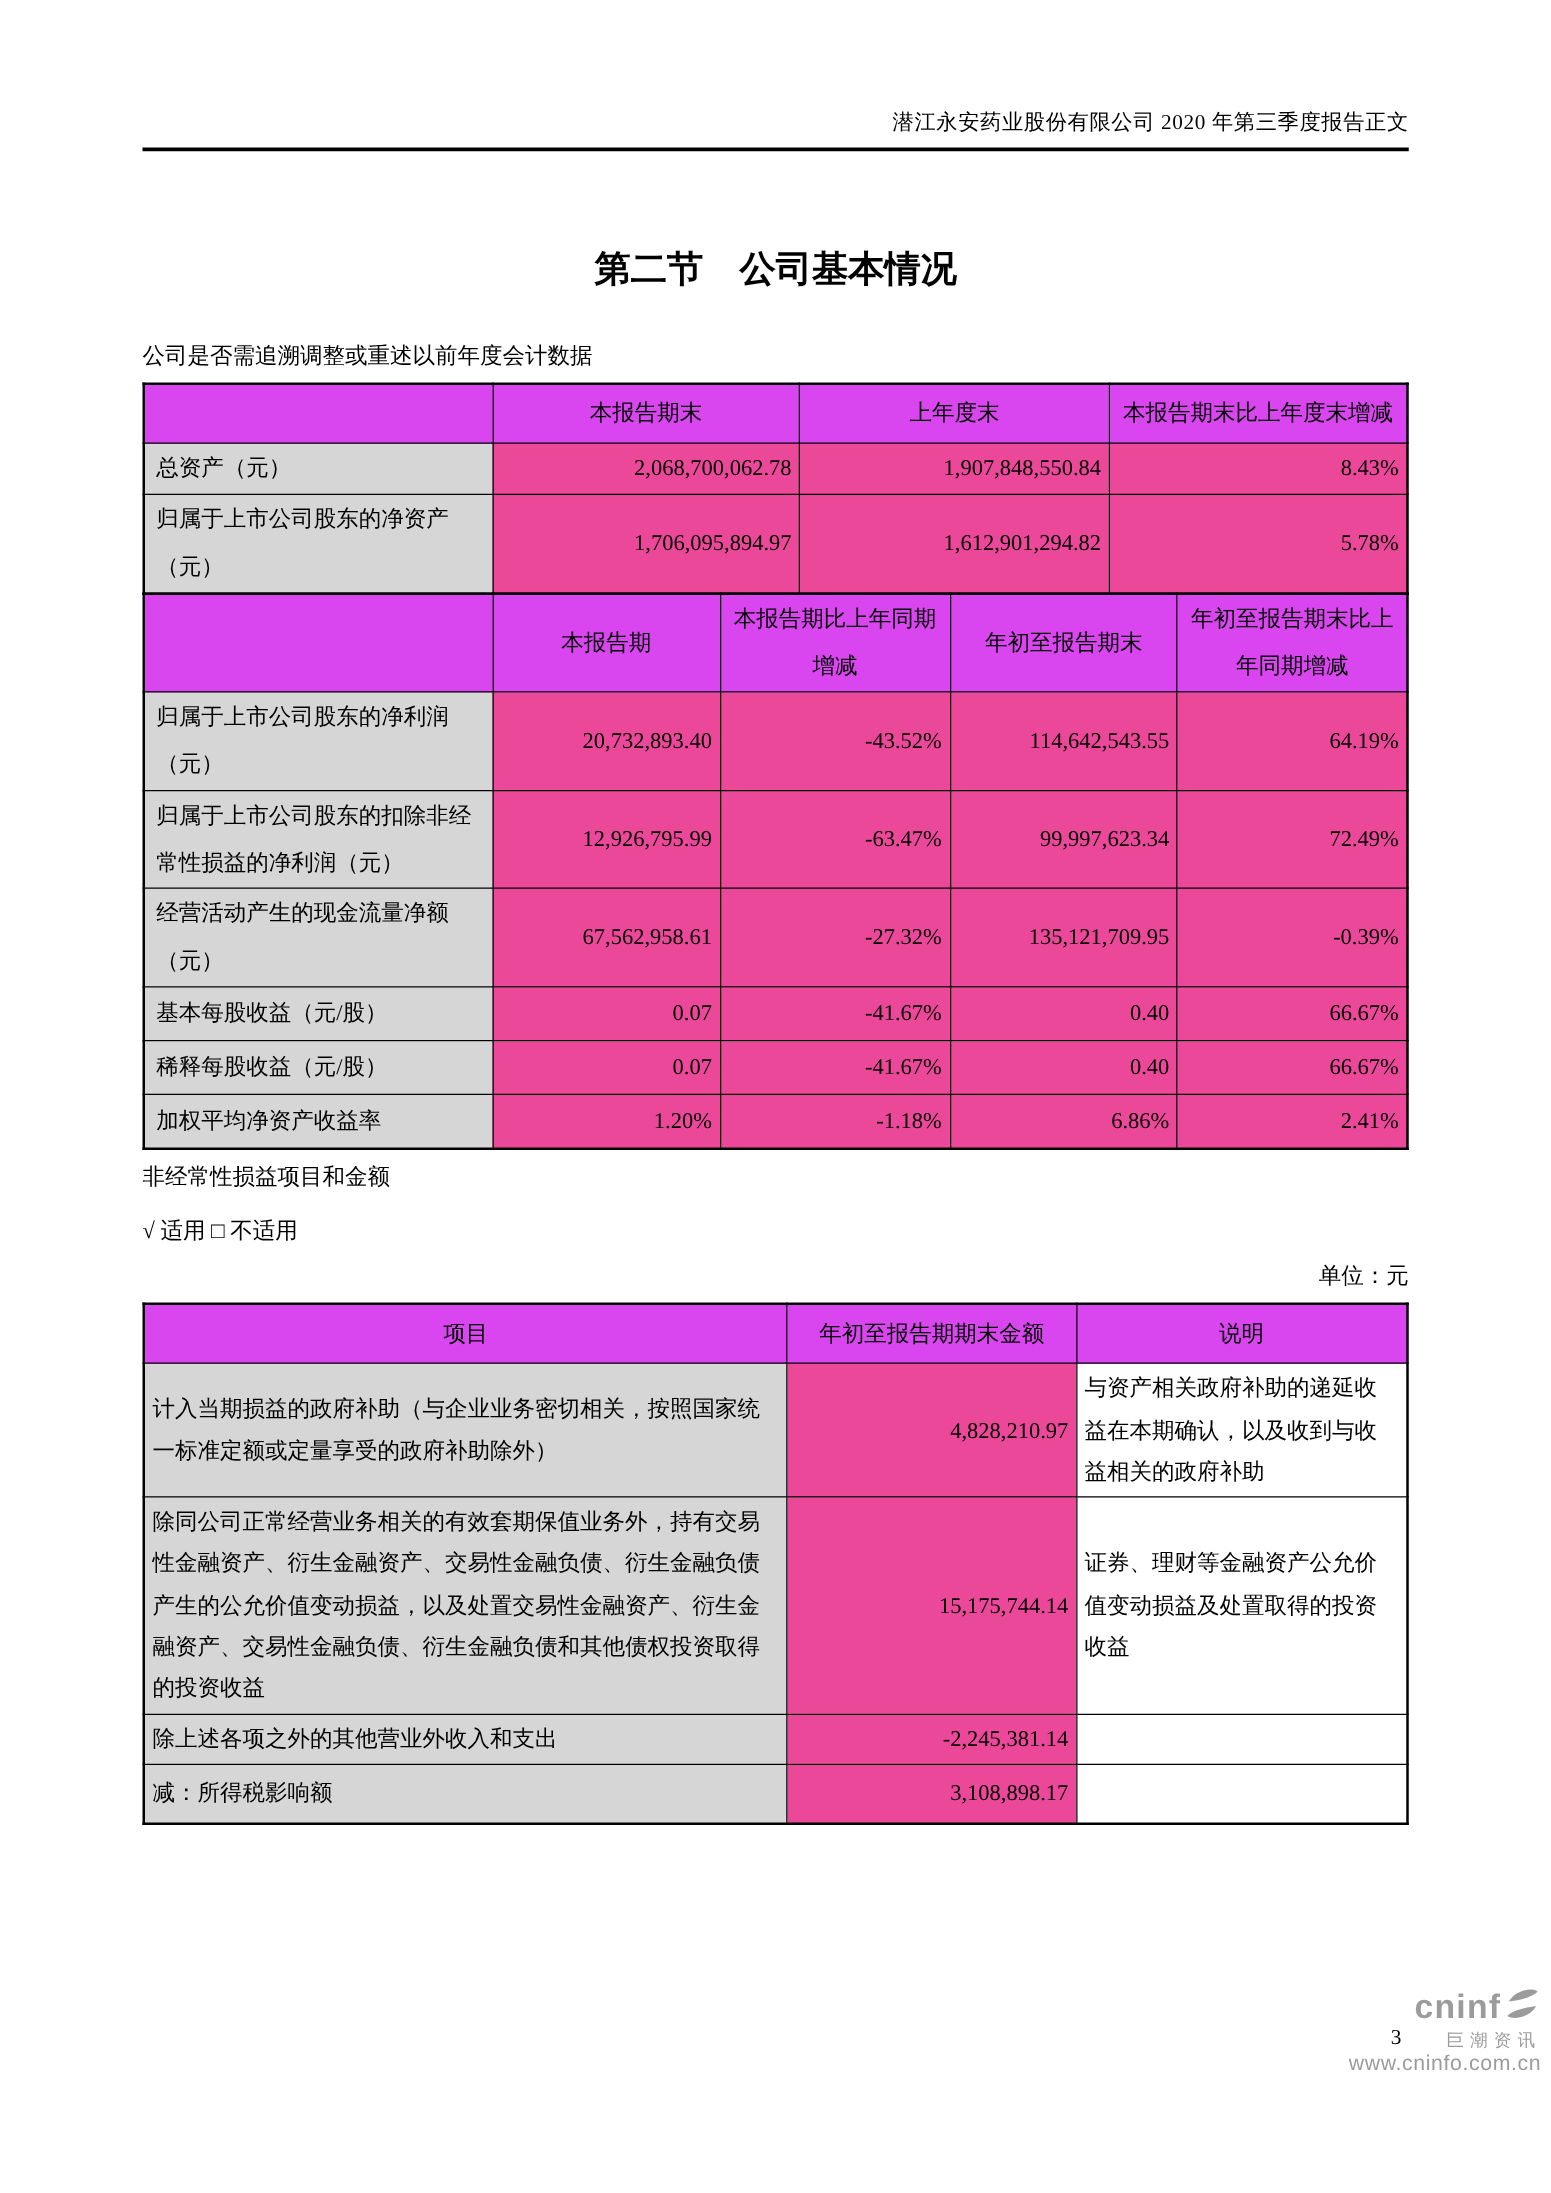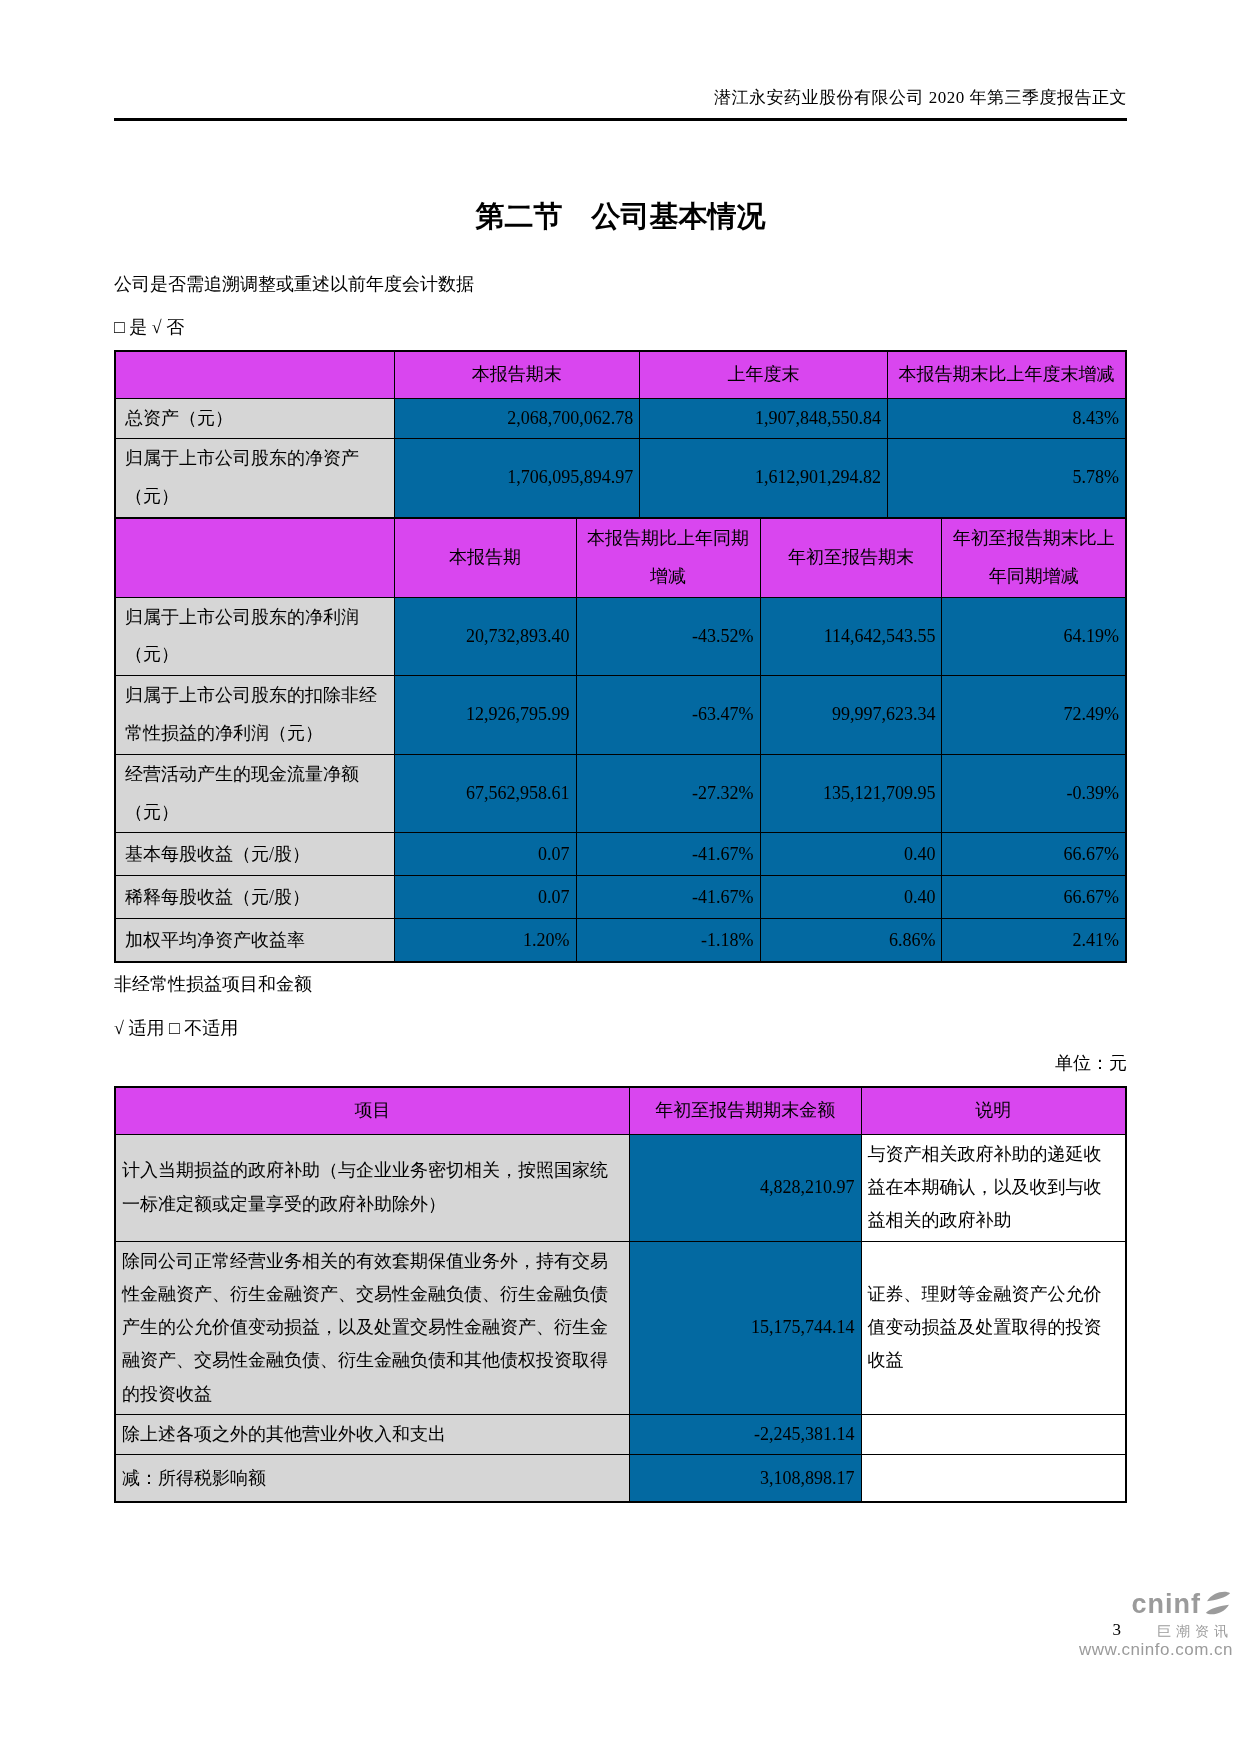--- a/index.html
+++ b/index.html
@@ -52,21 +52,21 @@
     vertical-align:middle;
     padding:1px 6px;
     word-break:break-all;
   }
   .tbl-a{margin-top:10px;}
   .tbl-b{margin-top:-2px;border-top:2px solid #000;}
   .tbl-2{margin-top:10px;}
   .tbl-2 td{line-height:1.85;padding:3px 6px;}
   .hdr{background:#d946ef;text-align:center;}
   .lbl{background:#d6d6d6;text-align:left;padding-left:9px;}
-  .num{text-align:right;padding-right:6px;background:#0369a1;}
+  .num{text-align:right;padding-right:6px;background:#ec4899;}
   .note{text-align:left;background:#fff;padding-left:9px;}
   .h44{height:44px;}
   .h42{height:40px;}
 
   .page-number{
     position:absolute;
     top:1620px;right:120px;
     font-size:17px;
   }
   .cninfo-logo{
@@ -88,21 +88,20 @@
 <div class="page">
   <div class="content">
 
     <div class="running-header">潜江永安药业股份有限公司 2020 年第三季度报告正文</div>
     <div class="header-rule"></div>
 
     <h1 class="doc-title">第二节　公司基本情况</h1>
 
 
     <p class="body-line">公司是否需追溯调整或重述以前年度会计数据</p>
-    <p class="check-line">□ 是 √ 否</p>
 
     <table class="tbl-a">
       <colgroup>
           <col style="width:27.6%">
           <col style="width:24.3%">
           <col style="width:24.5%">
           <col style="width:23.6%">
         </colgroup>
       <tbody>
           <tr>

